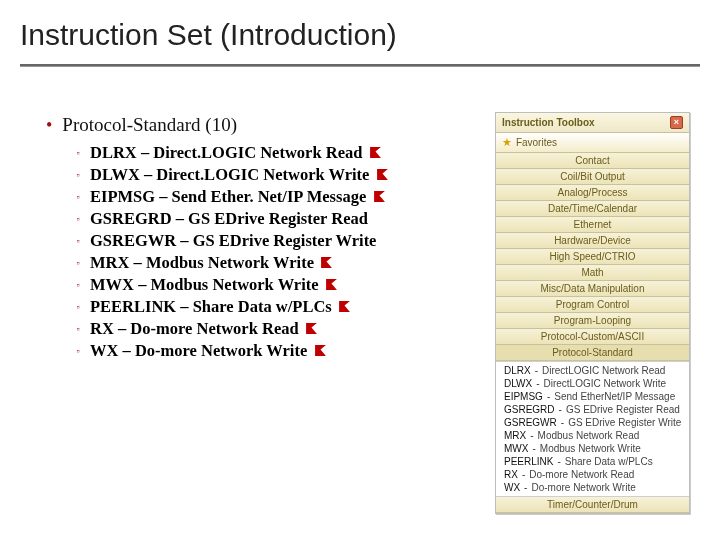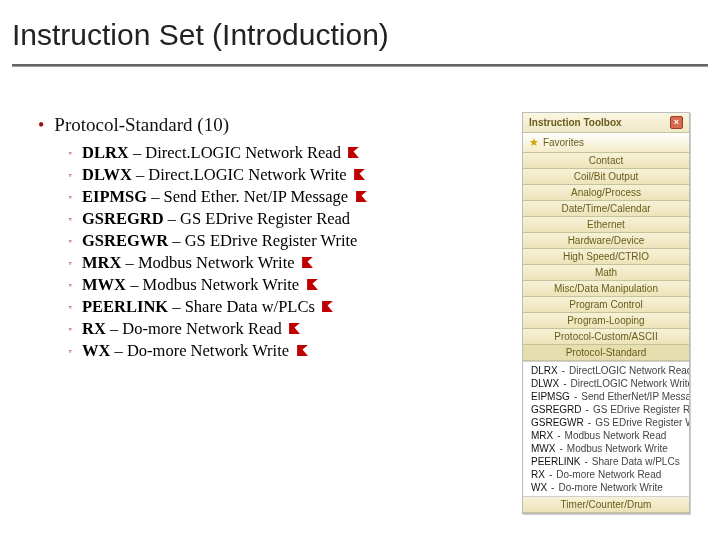--- a/index.html
+++ b/index.html
@@ -5,21 +5,21 @@
   * { box-sizing: border-box; margin: 0; padding: 0; }
   body {
     width: 720px;
     height: 540px;
     background: #fff;
     font-family: Arial, Helvetica, sans-serif;
     position: relative;
     overflow: hidden;
   }
   .slide {
-    padding: 18px 12px;
+    padding: 18px 20px;
     position: relative;
     height: 100%;
   }
   .title {
     font-family: "Trebuchet MS", Verdana, sans-serif;
     font-size: 30px;
     color: #222;
     font-weight: 400;
     padding-bottom: 6px;
     margin-bottom: 6px;
@@ -66,36 +66,37 @@
   .code {
     font-family: "Times New Roman", Times, serif;
     font-size: 16.5px;
     font-weight: bold;
     color: #000;
   }
   .dash-desc {
     font-family: "Times New Roman", Times, serif;
     font-size: 16.5px;
     color: #000;
+    font-weight: bold;
   }
   .flag {
     display: inline-block;
     width: 13px;
     height: 13px;
     margin-left: 2px;
     vertical-align: -1px;
   }
   .flag path { fill: #c00000; }
 
   
   .panel {
     position: absolute;
     top: 112px;
     right: 30px;
-    width: 168px;
+    width: 195px;
     font-family: Tahoma, Verdana, sans-serif;
     font-size: 10px;
     color: #555;
     border: 1px solid #bdbdbd;
     background: #eab308;
     box-shadow: 1px 1px 0 #ccc;
     filter: blur(0.3px);
   }
   .panel-title {
     background: linear-gradient(#faf6e0, #efe8c8);

